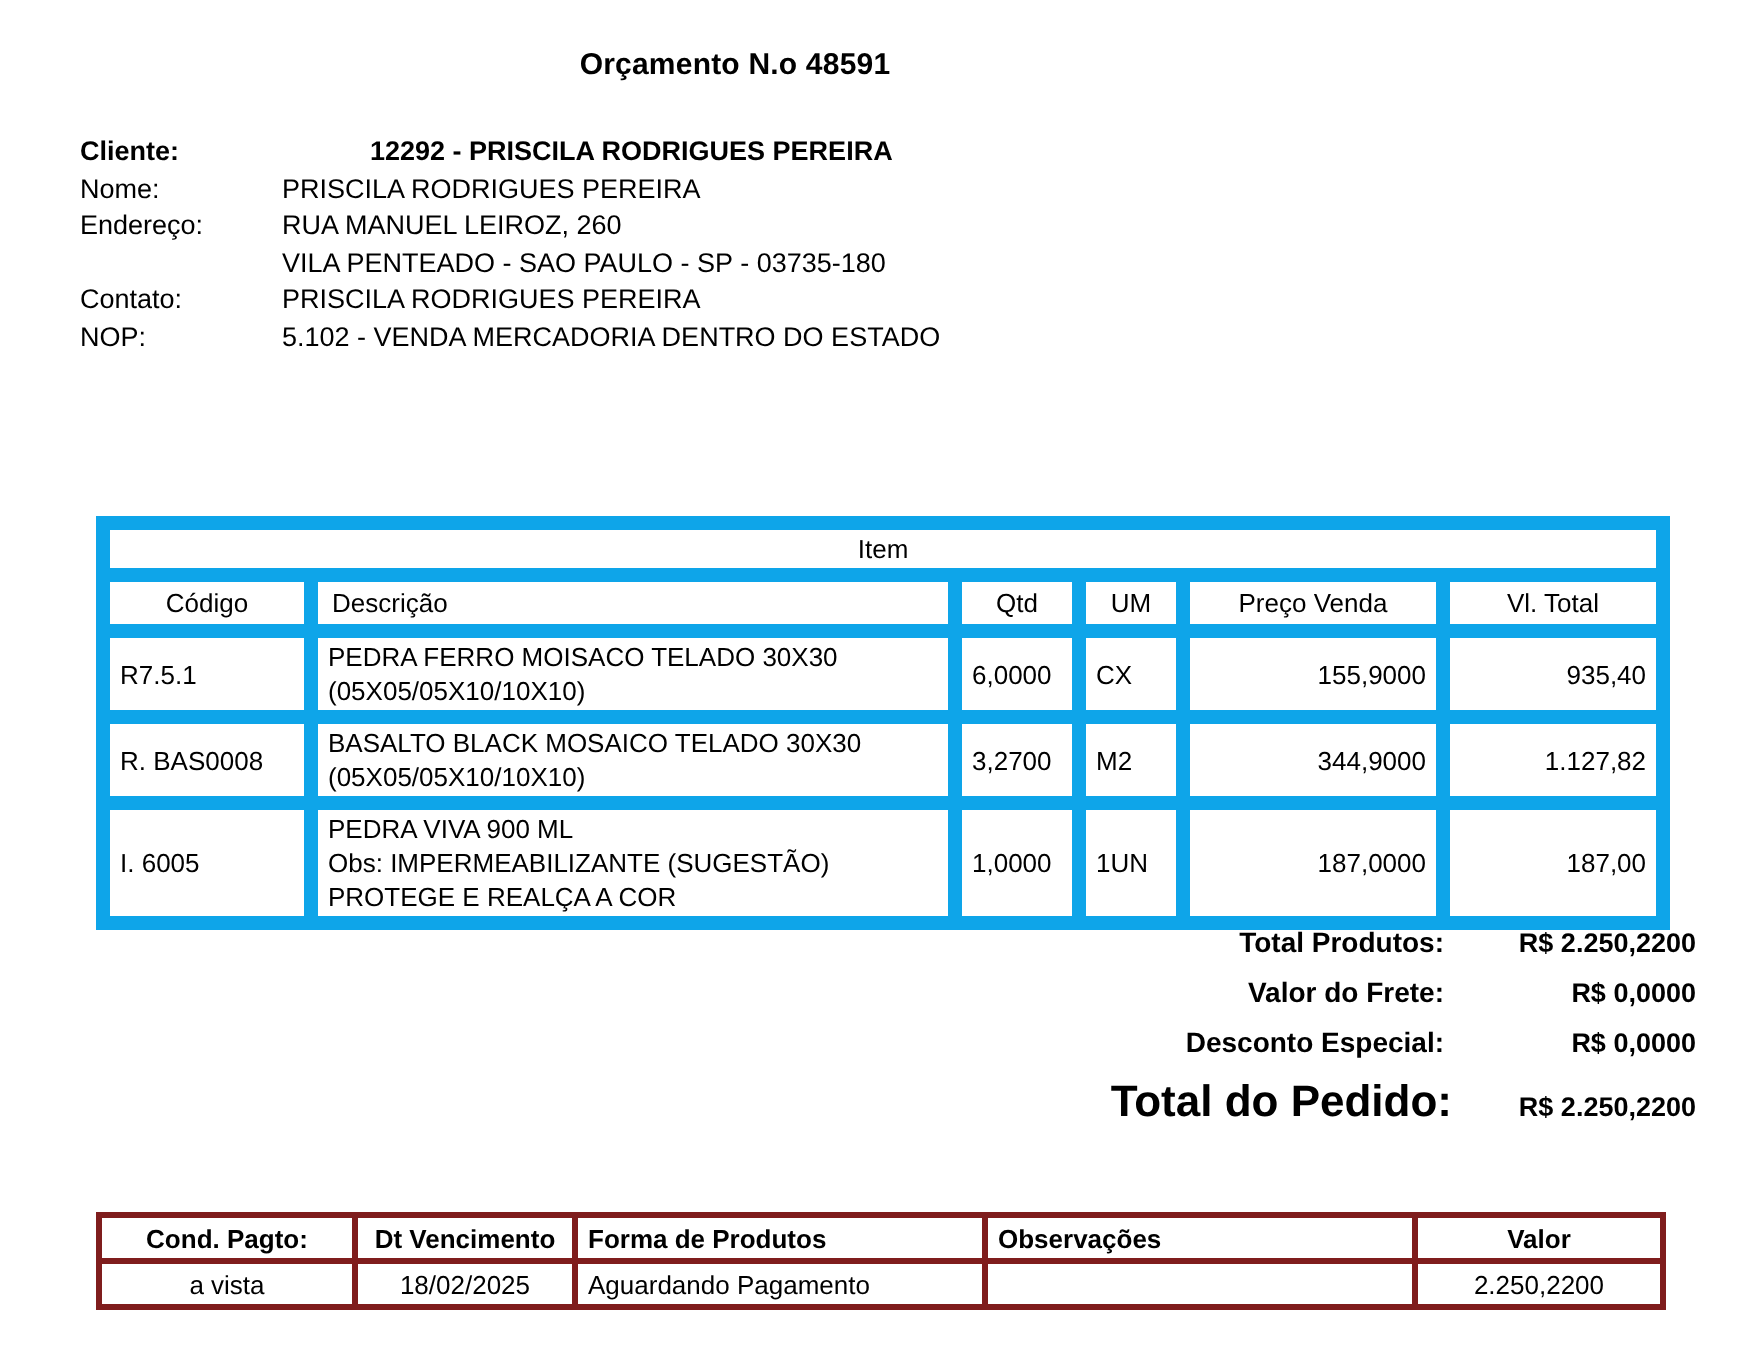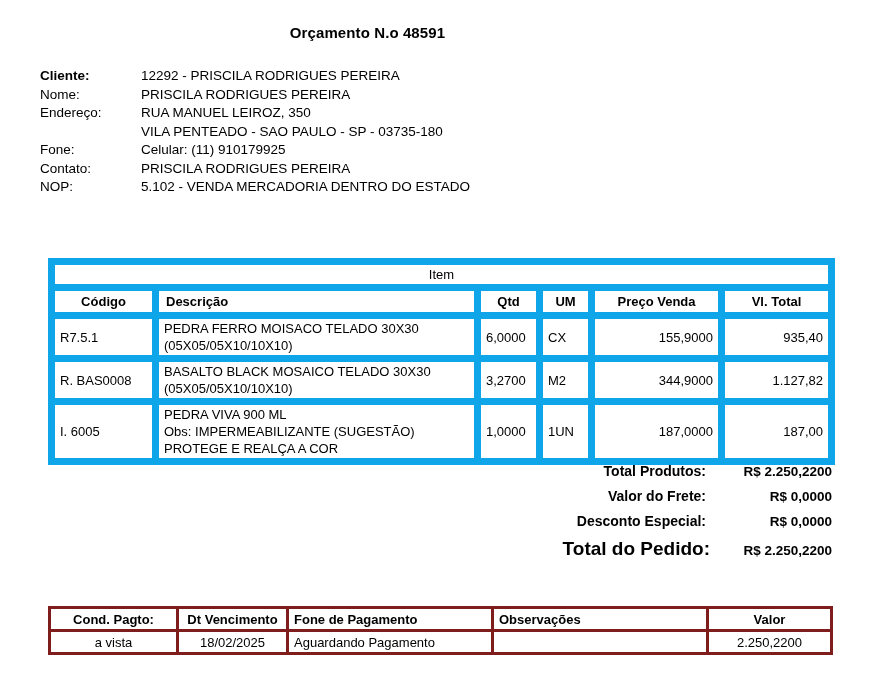--- a/index.html
+++ b/index.html
@@ -49,40 +49,40 @@
   .cust-label {
     width: 101px;
     flex: 0 0 101px;
     font-size: 13.5px;
   }
   .cust-label.bold { font-weight: bold; }
   .cust-value {
     font-size: 13.5px;
     white-space: nowrap;
   }
-  .cust-value.bold { font-weight: normal; }
+  .cust-value.bold { font-weight: bold; margin-left: 44px; }
 
   
   .items-table {
     position: absolute;
     top: 258px;
     left: 48px;
     width: 782px;
     border-collapse: collapse;
     table-layout: fixed;
   }
   .items-table td, .items-table th {
     border: 7px solid #0ea5e9;
     font-size: 13px;
     padding: 1px 5px;
     vertical-align: middle;
     font-weight: normal;
   }
   .items-table th {
-    font-weight: bold;
+    font-weight: normal;
     text-align: center;
     height: 19px;
     line-height: 17px;
     margin-left: 36px;
   }
   .items-title-cell {
     font-weight: bold;
     text-align: center;
     height: 17px;
     line-height: 15px;
@@ -99,21 +99,21 @@
   .cell-desc   { text-align: left; padding-left: 7px; line-height: 17px; margin-top: 13px; }
   .cell-qtd    { text-align: left; padding-left: 8px; }
   .cell-um     { text-align: left; padding-left: 7px; }
   .cell-num    { text-align: right; padding-right: 10px; }
   .desc-line   { display: block; white-space: nowrap; }
 
   
   .totals-block {
     position: absolute;
     top: 463px;
-    left: 490px;
+    left: 506px;
     width: 342px;
   }
   .total-row {
     display: flex;
     align-items: baseline;
     justify-content: flex-end;
     height: 25px;
   }
   .total-label {
     font-size: 14px;
@@ -125,21 +125,21 @@
   .total-value {
     font-size: 13.5px;
     font-weight: bold;
     width: 118px;
     flex: 0 0 118px;
     text-align: right;
     white-space: nowrap;
   }
   .total-row.grand { height: 30px; }
   .total-row.grand .total-label {
-    font-size: 19px;
+    font-size: 22px;
     font-weight: bold;
     padding-right: 4px;
   }
   .total-row.grand .total-value {
     font-size: 13.5px;
     text-align: right;
   }
 
   
   .payment-table {
@@ -177,29 +177,25 @@
       <div class="cust-row">
         <span class="cust-label bold">Cliente:</span>
         <span class="cust-value bold">12292 - PRISCILA RODRIGUES PEREIRA</span>
       </div>
       <div class="cust-row">
         <span class="cust-label">Nome:</span>
         <span class="cust-value">PRISCILA RODRIGUES PEREIRA</span>
       </div>
       <div class="cust-row">
         <span class="cust-label">Endereço:</span>
-        <span class="cust-value">RUA MANUEL LEIROZ, 350</span>
+        <span class="cust-value">RUA MANUEL LEIROZ, 260</span>
       </div>
       <div class="cust-row">
         <span class="cust-label"></span>
         <span class="cust-value">VILA PENTEADO - SAO PAULO - SP - 03735-180</span>
-      </div>
-      <div class="cust-row">
-        <span class="cust-label">Fone:</span>
-        <span class="cust-value">Celular: (11) 910179925</span>
       </div>
       <div class="cust-row">
         <span class="cust-label">Contato:</span>
         <span class="cust-value">PRISCILA RODRIGUES PEREIRA</span>
       </div>
       <div class="cust-row">
         <span class="cust-label">NOP:</span>
         <span class="cust-value">5.102 - VENDA MERCADORIA DENTRO DO ESTADO</span>
       </div>
     </div>
@@ -288,21 +284,21 @@
       <col class="pay-col-cond">
         <col class="pay-col-dt">
         <col class="pay-col-forma">
       <col class="pay-col-obs">
         <col class="pay-col-valor">
     </colgroup>
     <thead>
       <tr>
         <th class="pay-center">Cond. Pagto:</th>
         <th class="pay-center">Dt Vencimento</th>
-        <th class="pay-left">Fone de Pagamento</th>
+        <th class="pay-left">Forma de Produtos</th>
         <th class="pay-left">Observações</th>
         <th class="pay-center">Valor</th>
       </tr>
     </thead>
     <tbody id="payment-body">
         <tr>
           <td class="pay-center">a vista</td>
           <td class="pay-center">18/02/2025</td>
           <td class="pay-left">Aguardando Pagamento</td>
           <td class="pay-left"></td>

